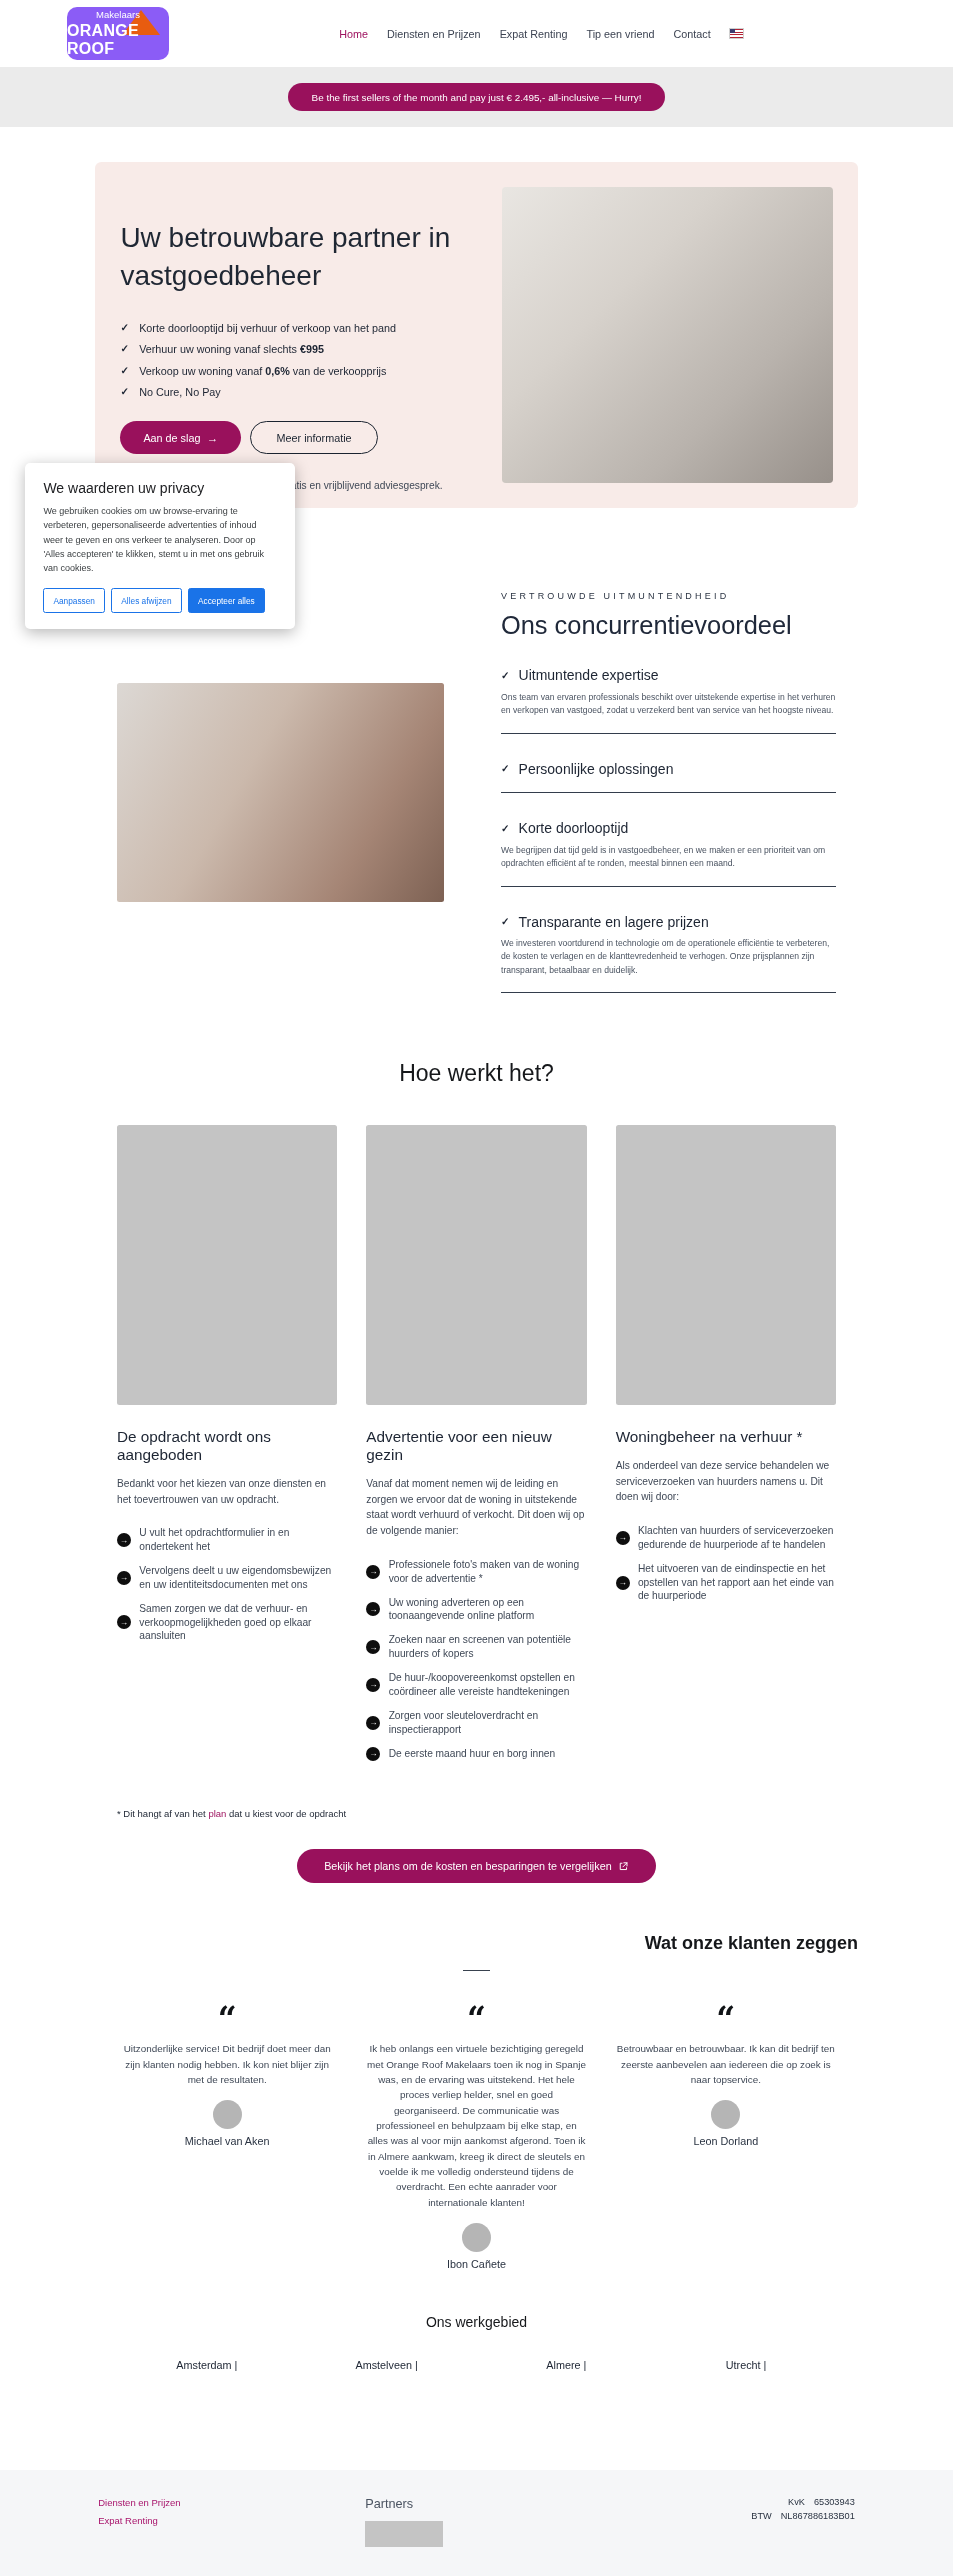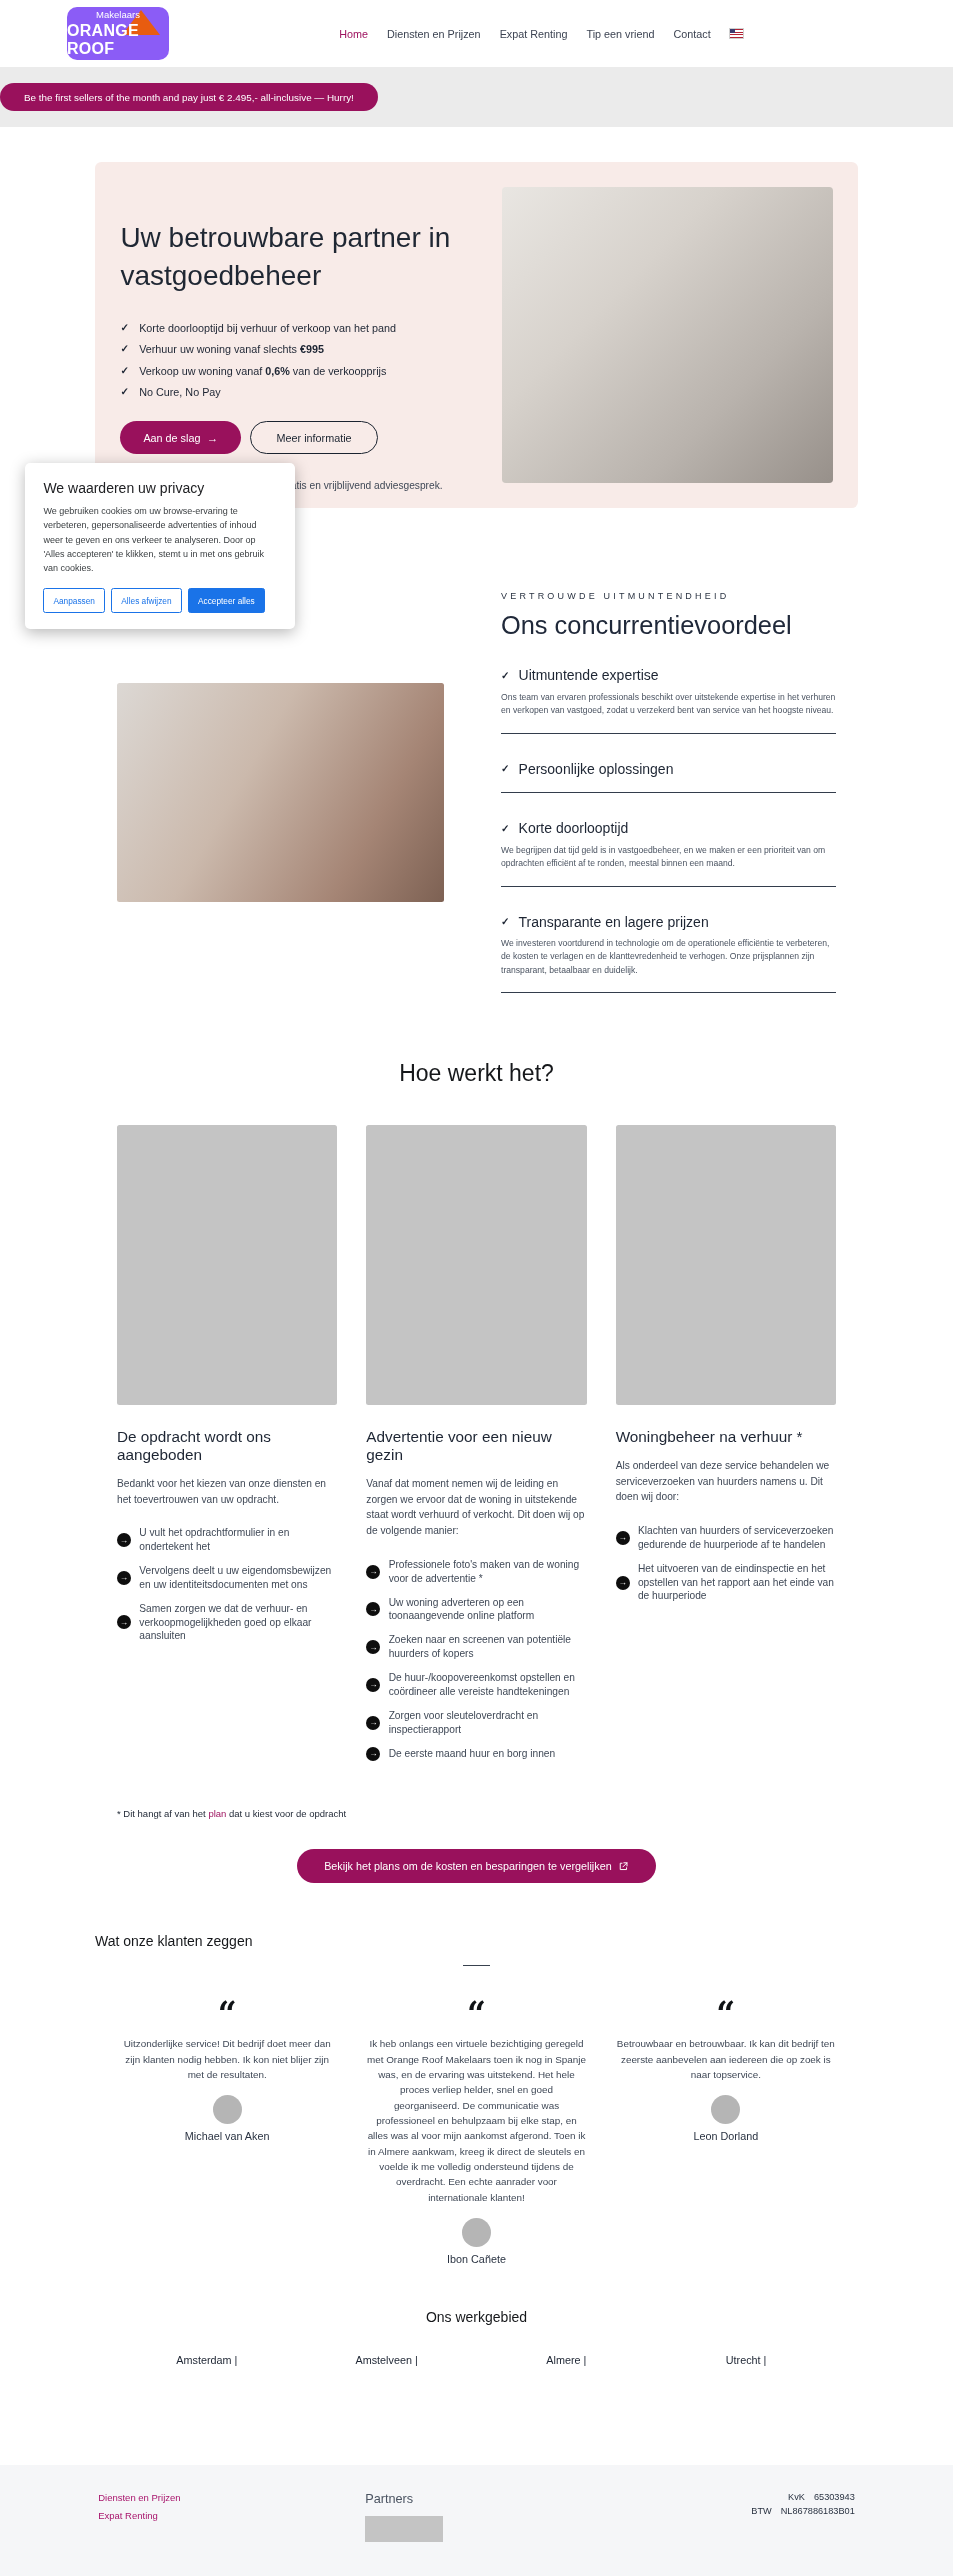--- a/index.html
+++ b/index.html
@@ -26,21 +26,21 @@
                  letter-spacing:0.3px; font-stretch:condensed; }
   .nav { display:flex; align-items:center; gap:19px; }
   .nav a { text-decoration:none; color:#3c4352; font-size:10.8px; }
   .nav a.active { color:#9E125F; }
   .flag { position:relative; display:inline-block; width:13.3px; height:9px;
           background:repeating-linear-gradient(180deg,#b22234 0 1.3px,#ffffff 1.3px 2.5px);
           outline:0.6px solid #d0d0d0; }
   .flag::before { content:""; position:absolute; left:0; top:0; width:5.7px; height:4.4px; background:#3c3b6e; }
 
   
-  .promo-strip { height:60px; background:#ebebeb; display:flex; align-items:center; }
+  .promo-strip { height:60px; background:#ebebeb; display:flex; align-items:center; justify-content:center; }
   .promo-pill { background:#99115C; color:#fff; font-size:9.9px; padding:8.3px 24px;
                 border-radius:635px; cursor:pointer; }
 
   
   .hero { margin:35px 95px 0; background:#F8EBE8; border-radius:6.4px; height:346px;
           display:flex; padding:25.4px; }
   .hero-text { flex:1; padding:6.4px 35px 0 0; }
   .hero h1 { font-size:28px; font-weight:400; line-height:1.35; color:#1f2733; margin-top:25.4px; }
   .hero-list { margin-top:27px; list-style:none; }
   .hero-list li { display:flex; align-items:flex-start; gap:10.2px; font-size:10.8px; color:#1d2533; margin-bottom:9.5px; }
@@ -96,21 +96,21 @@
 
   
   .footnote { padding:0 22px; margin-top:37px; font-size:9.5px; color:#1d2533; }
   .footnote a { color:#9E125F; text-decoration:none; }
   .cta-row { display:flex; justify-content:center; margin-top:30.5px; }
   .cta-row .btn-primary { padding:10.8px 27px; }
   .ext-icon { width:10.8px; height:10.8px; display:inline-block; }
 
   
   .testimonials { margin-top:50px; }
-  .testimonials h3 { text-align:left; font-size:14px; font-weight:400; color:#16181b; }
+  .testimonials h3 { text-align:right; font-size:18px; font-weight:700; color:#16181b; }
   .t-divider { width:27px; border:none; border-top:0.6px solid #39424f; margin:16.5px auto 0; }
   .t-grid { display:grid; grid-template-columns:repeat(3,1fr); gap:29px; padding:0 22px; margin-top:30.5px; }
   .t-card { text-align:center; }
   .quote-icon { font-family:"DejaVu Serif", serif; font-size:33px; font-weight:bold; color:#101316;
                 line-height:1; height:25.4px; }
   .t-card .t-text { font-size:9.9px; color:#3f4856; line-height:1.55; margin-top:14px; }
   .avatar { width:29px; height:29px; border-radius:50%; background:#b5b5b5; margin:12.7px auto 0; }
   .t-name { font-size:10.8px; color:#2a3342; margin-top:6.4px; }
 
   

